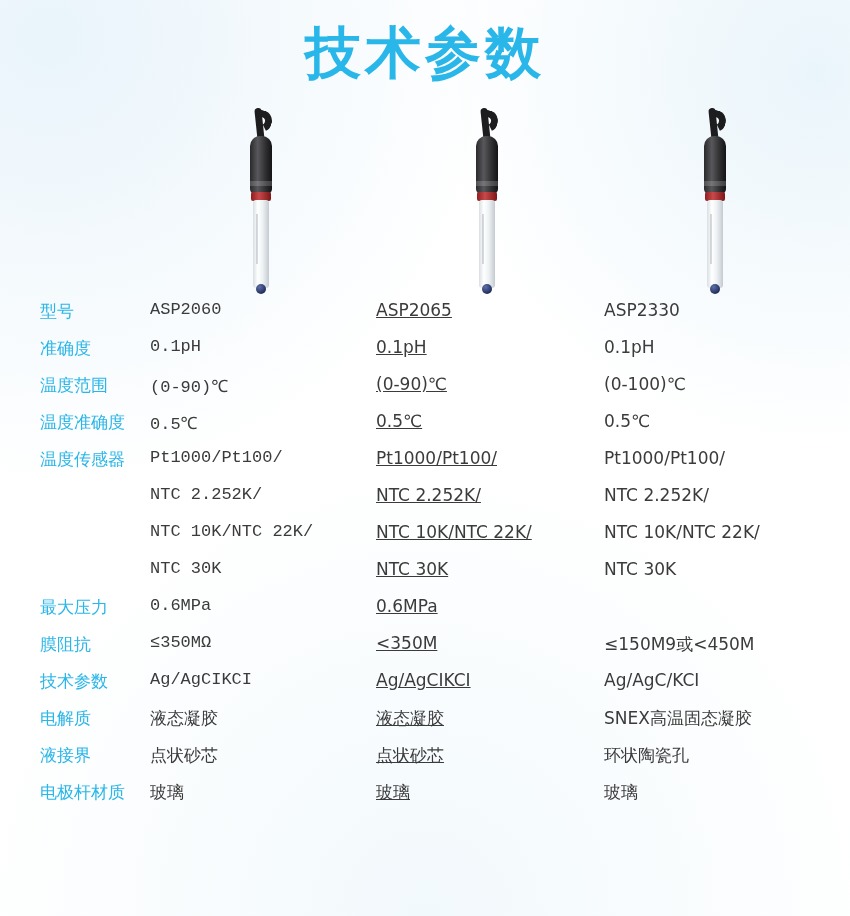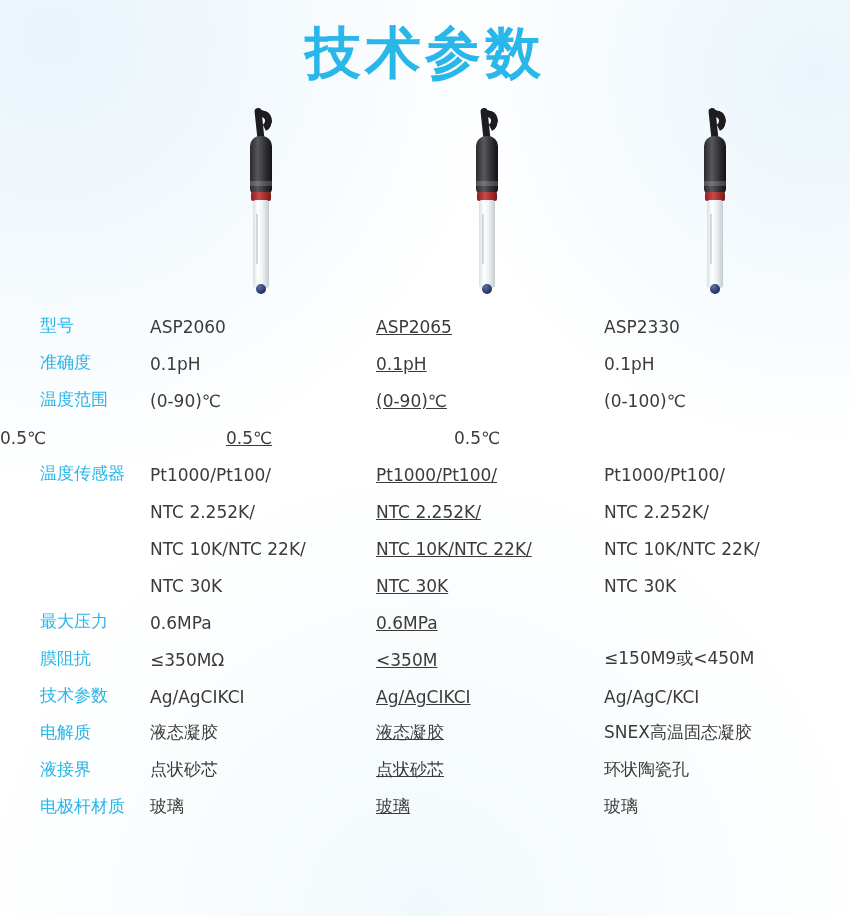--- a/index.html
+++ b/index.html
@@ -136,39 +136,39 @@
 
   
   .table {
     position: absolute;
     top: 300px;
     left: 0;
     width: 850px;
   }
   .row {
     display: flex;
-    align-items: flex-end;
+    align-items: flex-start;
     height: 37px;
   }
   .label {
     width: 150px;
     padding-left: 40px;
     color: #29b6e8;
     font-size: 17px;
     font-family: "DejaVu Sans", "Liberation Sans", sans-serif;
     white-space: nowrap;
   }
   .cell {
     width: 226px;
     color: #3b3b3b;
     font-size: 17px;
     font-family: "DejaVu Sans", "Liberation Sans", sans-serif;
     white-space: nowrap;
   }
-  .cell.c1 { width: 226px; }
+  .cell.c1 { width: 226px; font-family: Liberation Mono, monospace; }
   .cell.c2 { width: 228px; text-decoration: underline; }
   .cell.c3 { width: 206px; }
 </style>
 </head>
 <body>
 
 <div class="page">
   <div class="bg-wash"></div>
 
   <div class="title">技术参数</div>
@@ -219,20 +219,21 @@
 
 
     <div class="row">
       <div class="label">温度范围</div>
       <div class="cell c1">(0-90)℃</div>
       <div class="cell c2">(0-90)℃</div>
       <div class="cell c3">(0-100)℃</div>
     </div>
 
     <div class="row">
+      <div class="label">温度准确度</div>
       <div class="cell c1">0.5℃</div>
       <div class="cell c2">0.5℃</div>
       <div class="cell c3">0.5℃</div>
     </div>
 
     <div class="row">
       <div class="label">温度传感器</div>
       <div class="cell c1">Pt1000/Pt100/</div>
       <div class="cell c2">Pt1000/Pt100/</div>
       <div class="cell c3">Pt1000/Pt100/</div>

